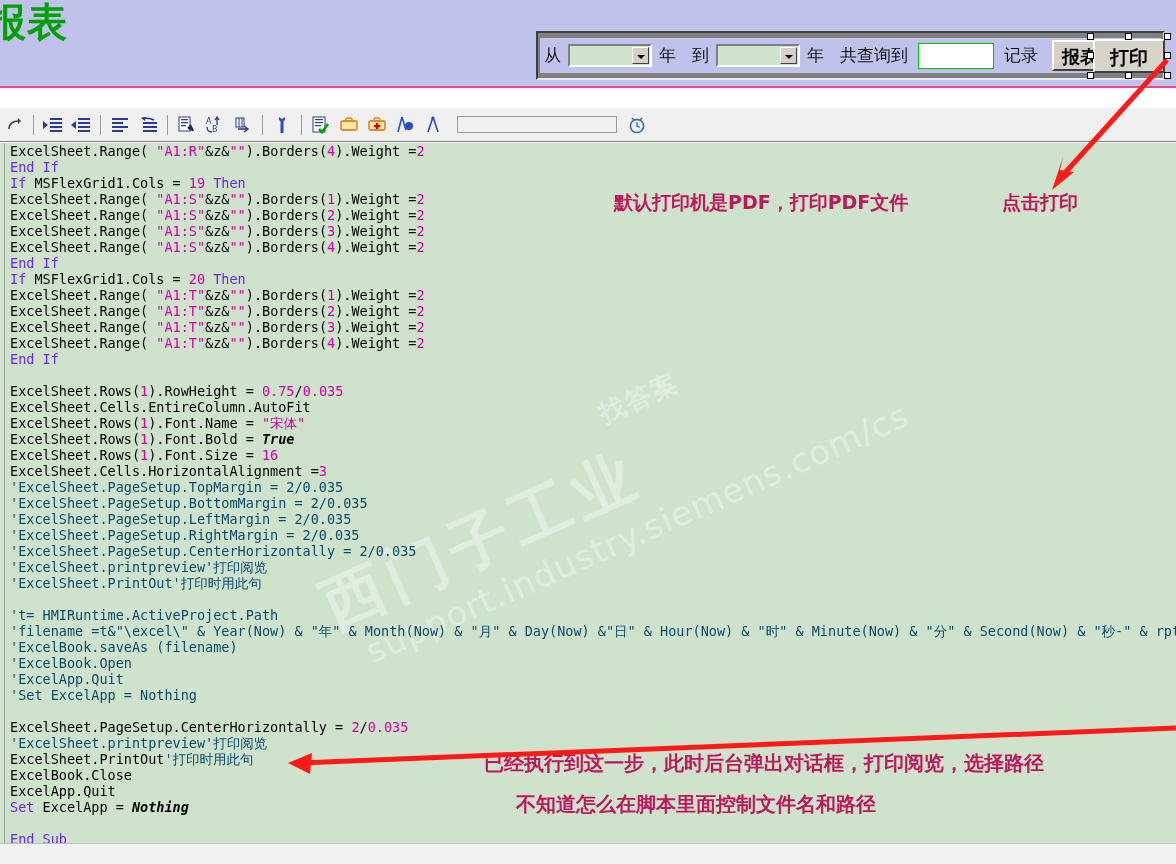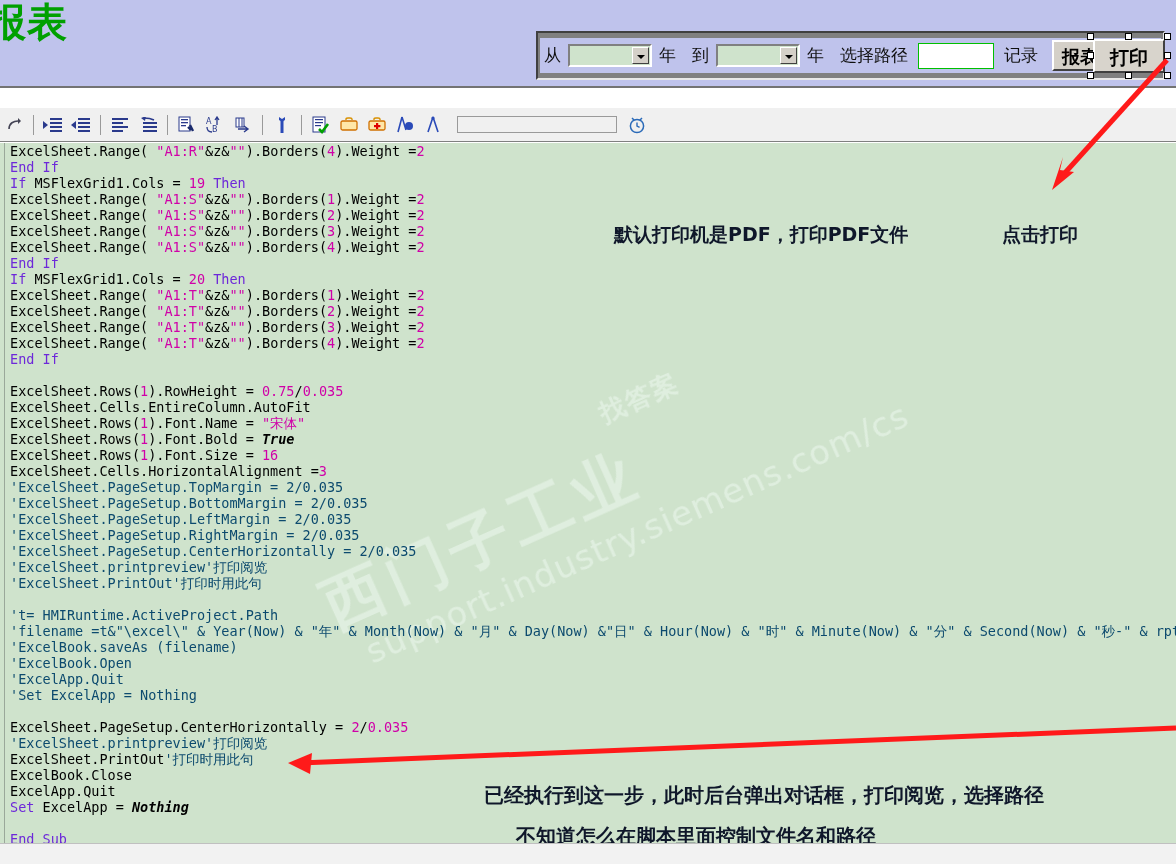--- a/index.html
+++ b/index.html
@@ -8,21 +8,21 @@
     background:#ffffff;
     font-family:"Liberation Sans", sans-serif;
     -webkit-font-smoothing:none;
   }
   #root{position:relative;width:1176px;height:864px;}
 
   
   .banner{
     position:absolute;left:0;top:0;width:1176px;height:88px;
     background:#bfc3ec;
-    border-bottom:2px solid #737373;
+    border-bottom:2px solid #ec4899;
     box-sizing:border-box;
   }
   .banner-title{
     position:absolute;left:-14px;top:-2px;
     font-family:"DejaVu Sans", sans-serif;
     font-size:40px;line-height:48px;font-weight:bold;
     color:#00a000;
     letter-spacing:1px;
     white-space:nowrap;
   }
@@ -159,23 +159,23 @@
     font-family:"DejaVu Sans", sans-serif;
     opacity:.95;
   }
   .wm-cn{font-size:62px;font-weight:bold;letter-spacing:6px;line-height:70px;}
   .wm-en{font-size:34px;letter-spacing:1px;line-height:44px;margin-left:20px;}
   .wm-small{font-size:26px;letter-spacing:2px;position:absolute;left:330px;top:-48px;font-weight:bold;}
 
   
   .anno{
     position:absolute;
-    color:#0f172a;
-    font-family:"DejaVu Sans", sans-serif;
-    font-size:19px;font-weight:bold;white-space:nowrap;margin-top:32px;
+    color:#be185d;
+    font-family:"DejaVu Sans", sans-serif;
+    font-size:19px;font-weight:bold;white-space:nowrap;
   }
   .anno-printer{left:614px;top:190px;}
   .anno-click{left:1002px;top:190px;}
   .anno-step{left:484px;top:750px;font-size:20px;}
   .anno-unknown{left:516px;top:791px;font-size:20px;}
 
   
   .bottom-strip{
     position:absolute;left:0;top:843px;width:1176px;height:21px;
     background:#f2f2f2;border-top:1px solid #c0c0c0;box-sizing:border-box;
@@ -197,21 +197,21 @@
       <span class="q-label">从</span>
       <div class="combo">
         <div class="combo-btn"></div>
       </div>
       <span class="q-label">年</span>
       <span class="q-label gap">到</span>
       <div class="combo">
         <div class="combo-btn"></div>
       </div>
       <span class="q-label">年</span>
-      <span class="q-label gap">选择路径</span>
+      <span class="q-label gap">共查询到</span>
       <input class="count-input" type="text" value="" style="">
       <span class="q-label">记录</span>
       <button class="btn-3d btn-export">报表导出</button>
     </div>
   </div>
 
   <div class="print-wrap">
     <div class="btn-3d btn-print">打印</div>
     <div class="handle h-tl"></div>
     <div class="handle h-tc"></div>

